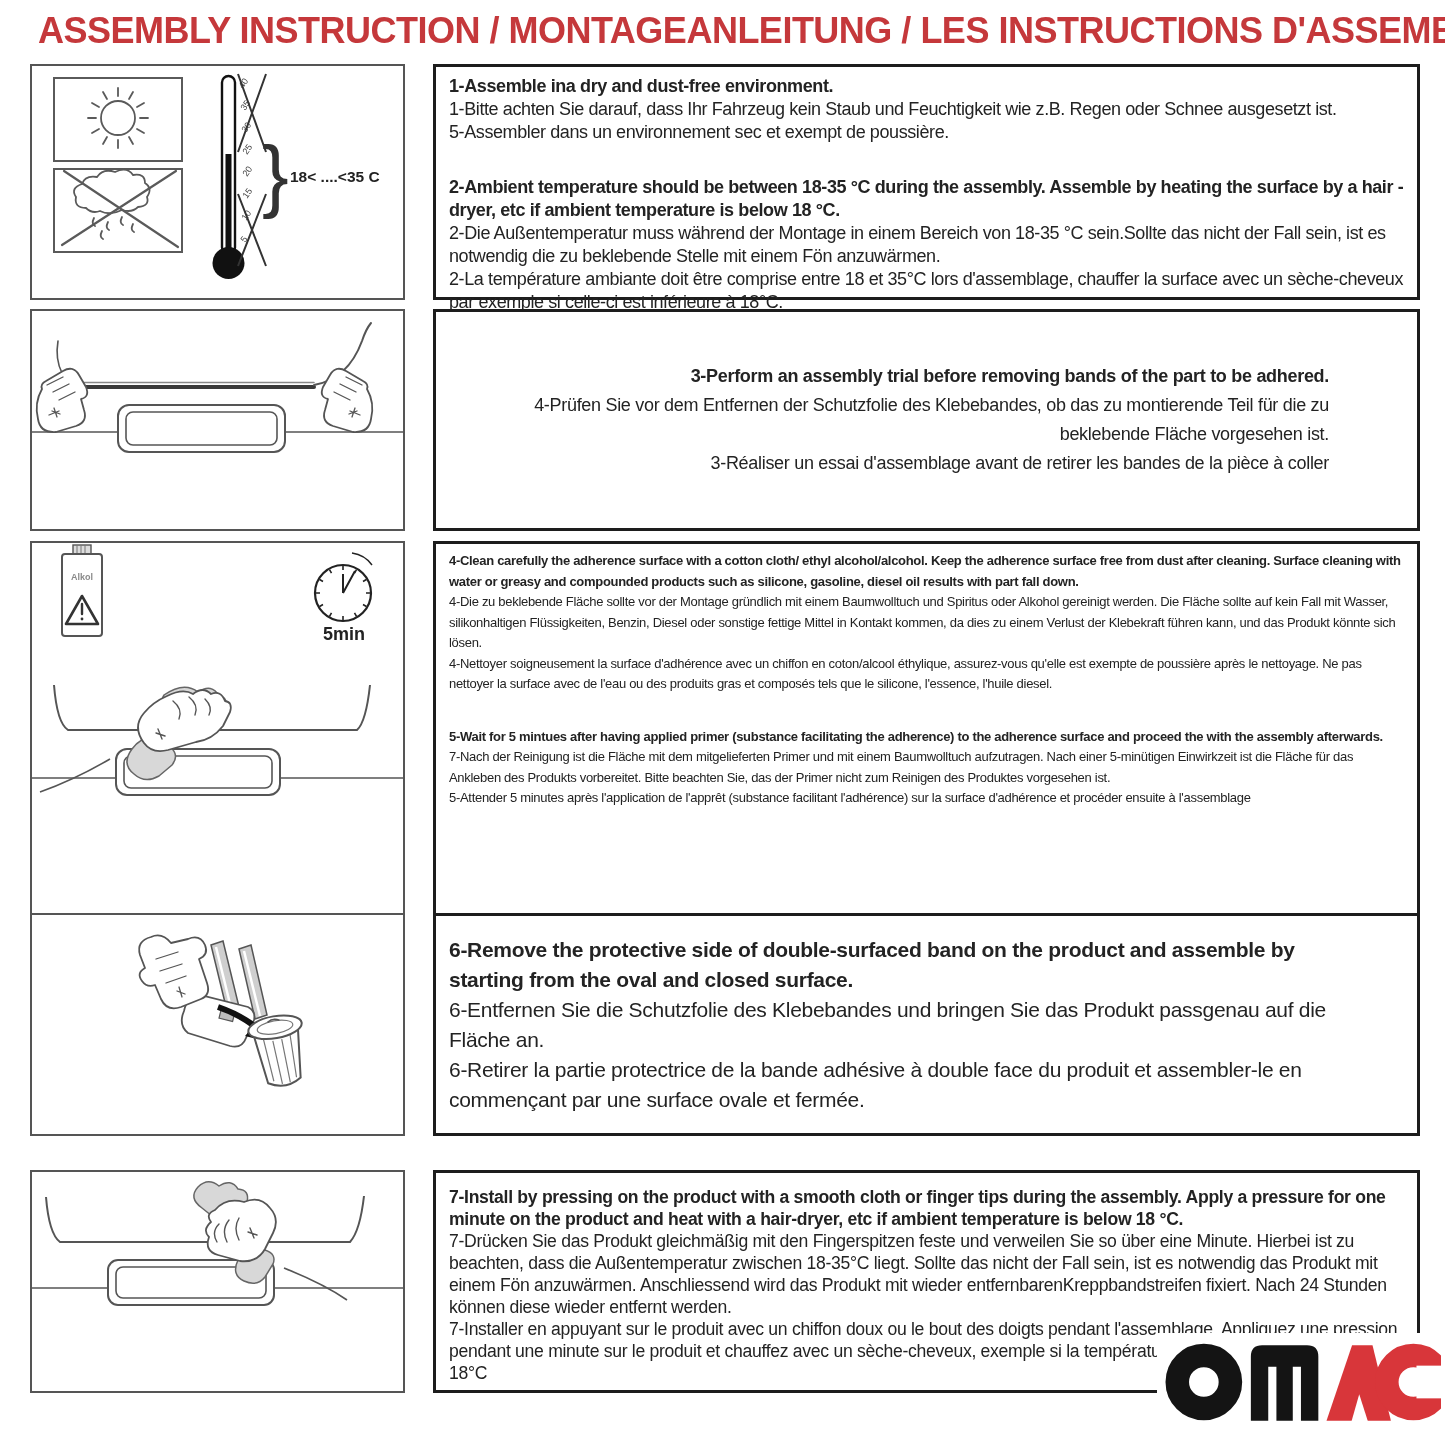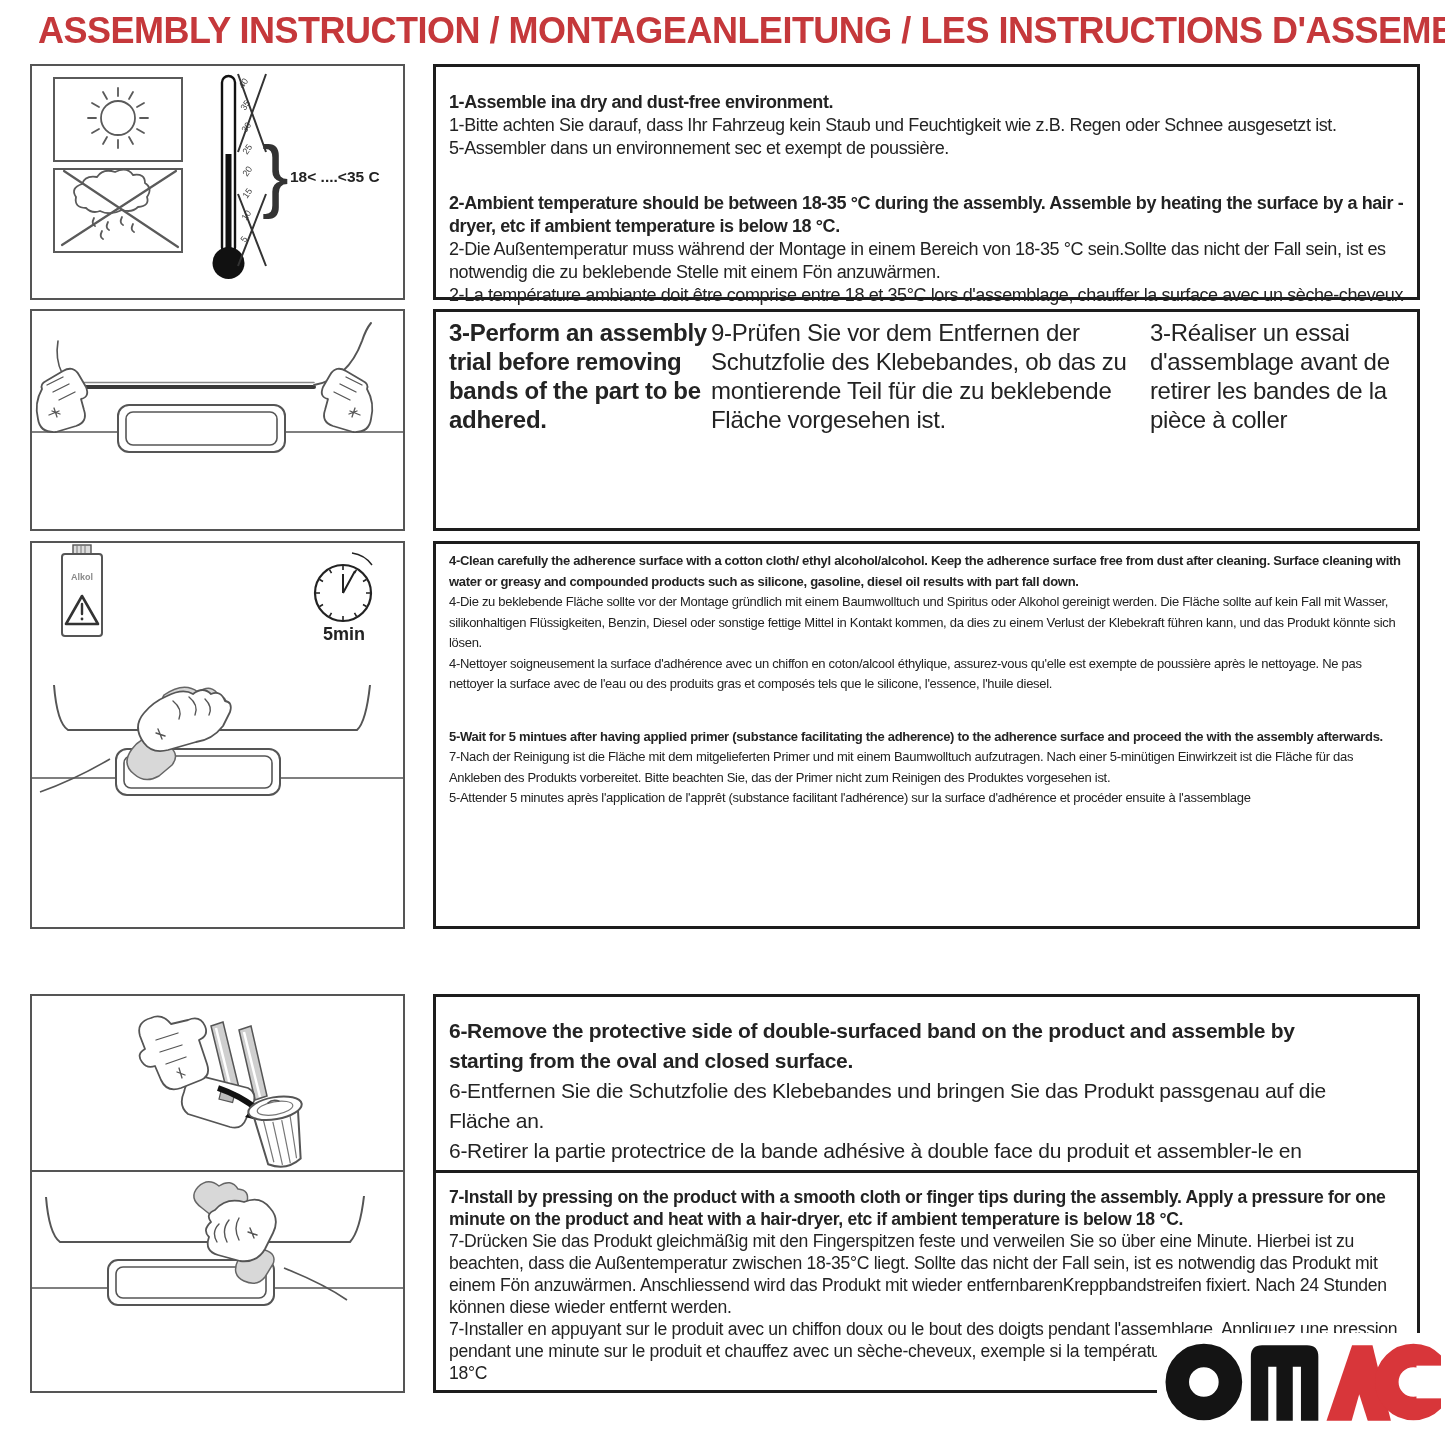--- a/index.html
+++ b/index.html
@@ -16,24 +16,24 @@
     width:375px;flex:none;border:2px solid #555;background:#fff;box-sizing:border-box;
   }
   .figure-box svg{display:block;width:100%;height:100%;}
   .text-box{
     margin-left:28px;width:987px;border:3px solid #1d1d1d;background:#fff;
     box-sizing:border-box;padding:6px 13px;
   }
   .s1{top:64px;height:236px;}
   .s2{top:309px;height:222px;}
   .s3{top:541px;height:388px;}
-  .s4{top:994px;height:223px;}
+  .s4{top:913px;height:223px;}
   .s5{top:1170px;height:223px;}
-  .s1 .text-box{font-size:18px;line-height:23px;letter-spacing:-0.4px;padding-top:24px;}
-  .s2 .text-box{font-size:24px;line-height:29px;letter-spacing:-0.3px;display:flex;flex-direction:row;justify-content:center;}
+  .s1 .text-box{font-size:18px;line-height:23px;letter-spacing:-0.4px;padding-top:8px;}
+  .s2 .text-box{font-size:18px;line-height:29px;letter-spacing:-0.3px;display:flex;flex-direction:column;justify-content:center;text-align:right;}
   .s2 .text-box p{max-width:880px;}
   .s3 .text-box{font-size:13px;line-height:20.5px;letter-spacing:-0.3px;padding-top:7px;}
   .s4 .text-box{font-size:21px;line-height:30px;letter-spacing:-0.3px;display:flex;flex-direction:column;justify-content:center;}
   .s4 .text-box p{max-width:920px;}
   .s5 .text-box{font-size:17.6px;line-height:22px;letter-spacing:-0.3px;padding-top:13px;}
   .text-box p{margin:0;}
   .text-box p.bold{font-weight:bold;}
   .text-box p.gap{margin-top:32px;}
   .logo-wrap{
     position:absolute;right:0;bottom:0;width:288px;height:112px;background:#fff;
@@ -112,21 +112,21 @@
         <path d="M15 74 L31 66 M21 81 L37 73 M27 89 L43 81 M20 100 l8 3 m-6-6 l3 9 m-8-2 l10-4" stroke="#555" stroke-width="1.3" fill="none" stroke-linecap="round"></path>
       </g>
       <g transform="translate(345 0) scale(-1 1)">
         <path d="M10 78 Q2 92 6 108 Q8 122 24 121 L44 115 Q56 111 52 99 L49 88 Q58 86 54 76 L47 64 Q41 54 31 60 L14 70 Q8 73 10 78 Z" fill="#fff" stroke="#555" stroke-width="1.8" stroke-linejoin="round"></path>
         <path d="M15 74 L31 66 M21 81 L37 73 M27 89 L43 81 M20 100 l8 3 m-6-6 l3 9 m-8-2 l10-4" stroke="#555" stroke-width="1.3" fill="none" stroke-linecap="round"></path>
       </g>
     </svg>
   </div>
   <div class="text-box">
     <p class="bold">3-Perform an assembly trial before removing bands of the part to be adhered.</p>
-    <p>9-Prüfen Sie vor dem Entfernen der Schutzfolie des Klebebandes, ob das zu montierende Teil für die zu beklebende Fläche vorgesehen ist.</p>
+    <p>4-Prüfen Sie vor dem Entfernen der Schutzfolie des Klebebandes, ob das zu montierende Teil für die zu beklebende Fläche vorgesehen ist.</p>
     <p>3-Réaliser un essai d'assemblage avant de retirer les bandes de la pièce à coller</p>
   </div>
 </div>
 
 <div class="section s3">
   <div class="figure-box">
     <svg viewBox="0 0 371 384">
       <g>
         <rect x="41" y="2" width="18" height="9" fill="#ddd" stroke="#555" stroke-width="1.4"></rect>
         <path d="M45 2 L45 11 M49 2 L49 11 M53 2 L53 11" stroke="#777" stroke-width="1"></path>

